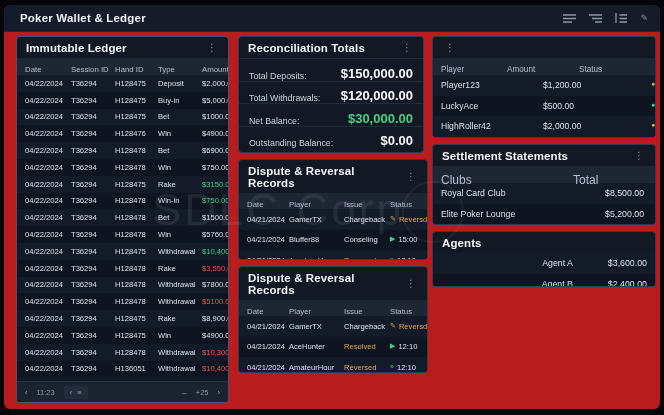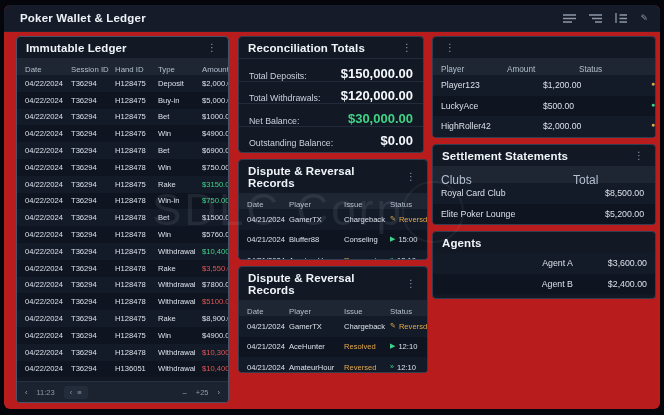--- a/index.html
+++ b/index.html
@@ -51,21 +51,21 @@
   .ic-amber { color:#e2a84c; }
   
   #payout { left:428px; top:31px; width:224px; height:102px; }
   #payout .thead, #payout .trow { grid-template-columns:66px 72px 1fr; }
   #payout .thead { height:17px; font-size:8.2px; }
   #payout .trow { height:20.5px; font-size:8.6px;gap:36px; }
   #settlement { left:428px; top:139px; width:224px; height:81px; }
   #settlement .thead, #settlement .trow { grid-template-columns:132px 1fr; }
   #settlement .thead { height:17px; font-size:12px; }
   #settlement .trow { height:20.5px; font-size:8.8px;gap:32px; }
-  #agents { left:428px; top:226px; width:224px; height:68px; }
+  #agents { left:428px; top:226px; width:224px; height:56px; }
   #agents .trow { grid-template-columns:132px 1fr; height:20.5px; font-size:8.8px;text-align:right; }
   .dot { font-size:7px; }
 </style>
 </head>
 <body>
 
 <div class="stage">
 
   <header class="topbar">
     <div class="title">Poker Wallet &amp; Ledger</div>

